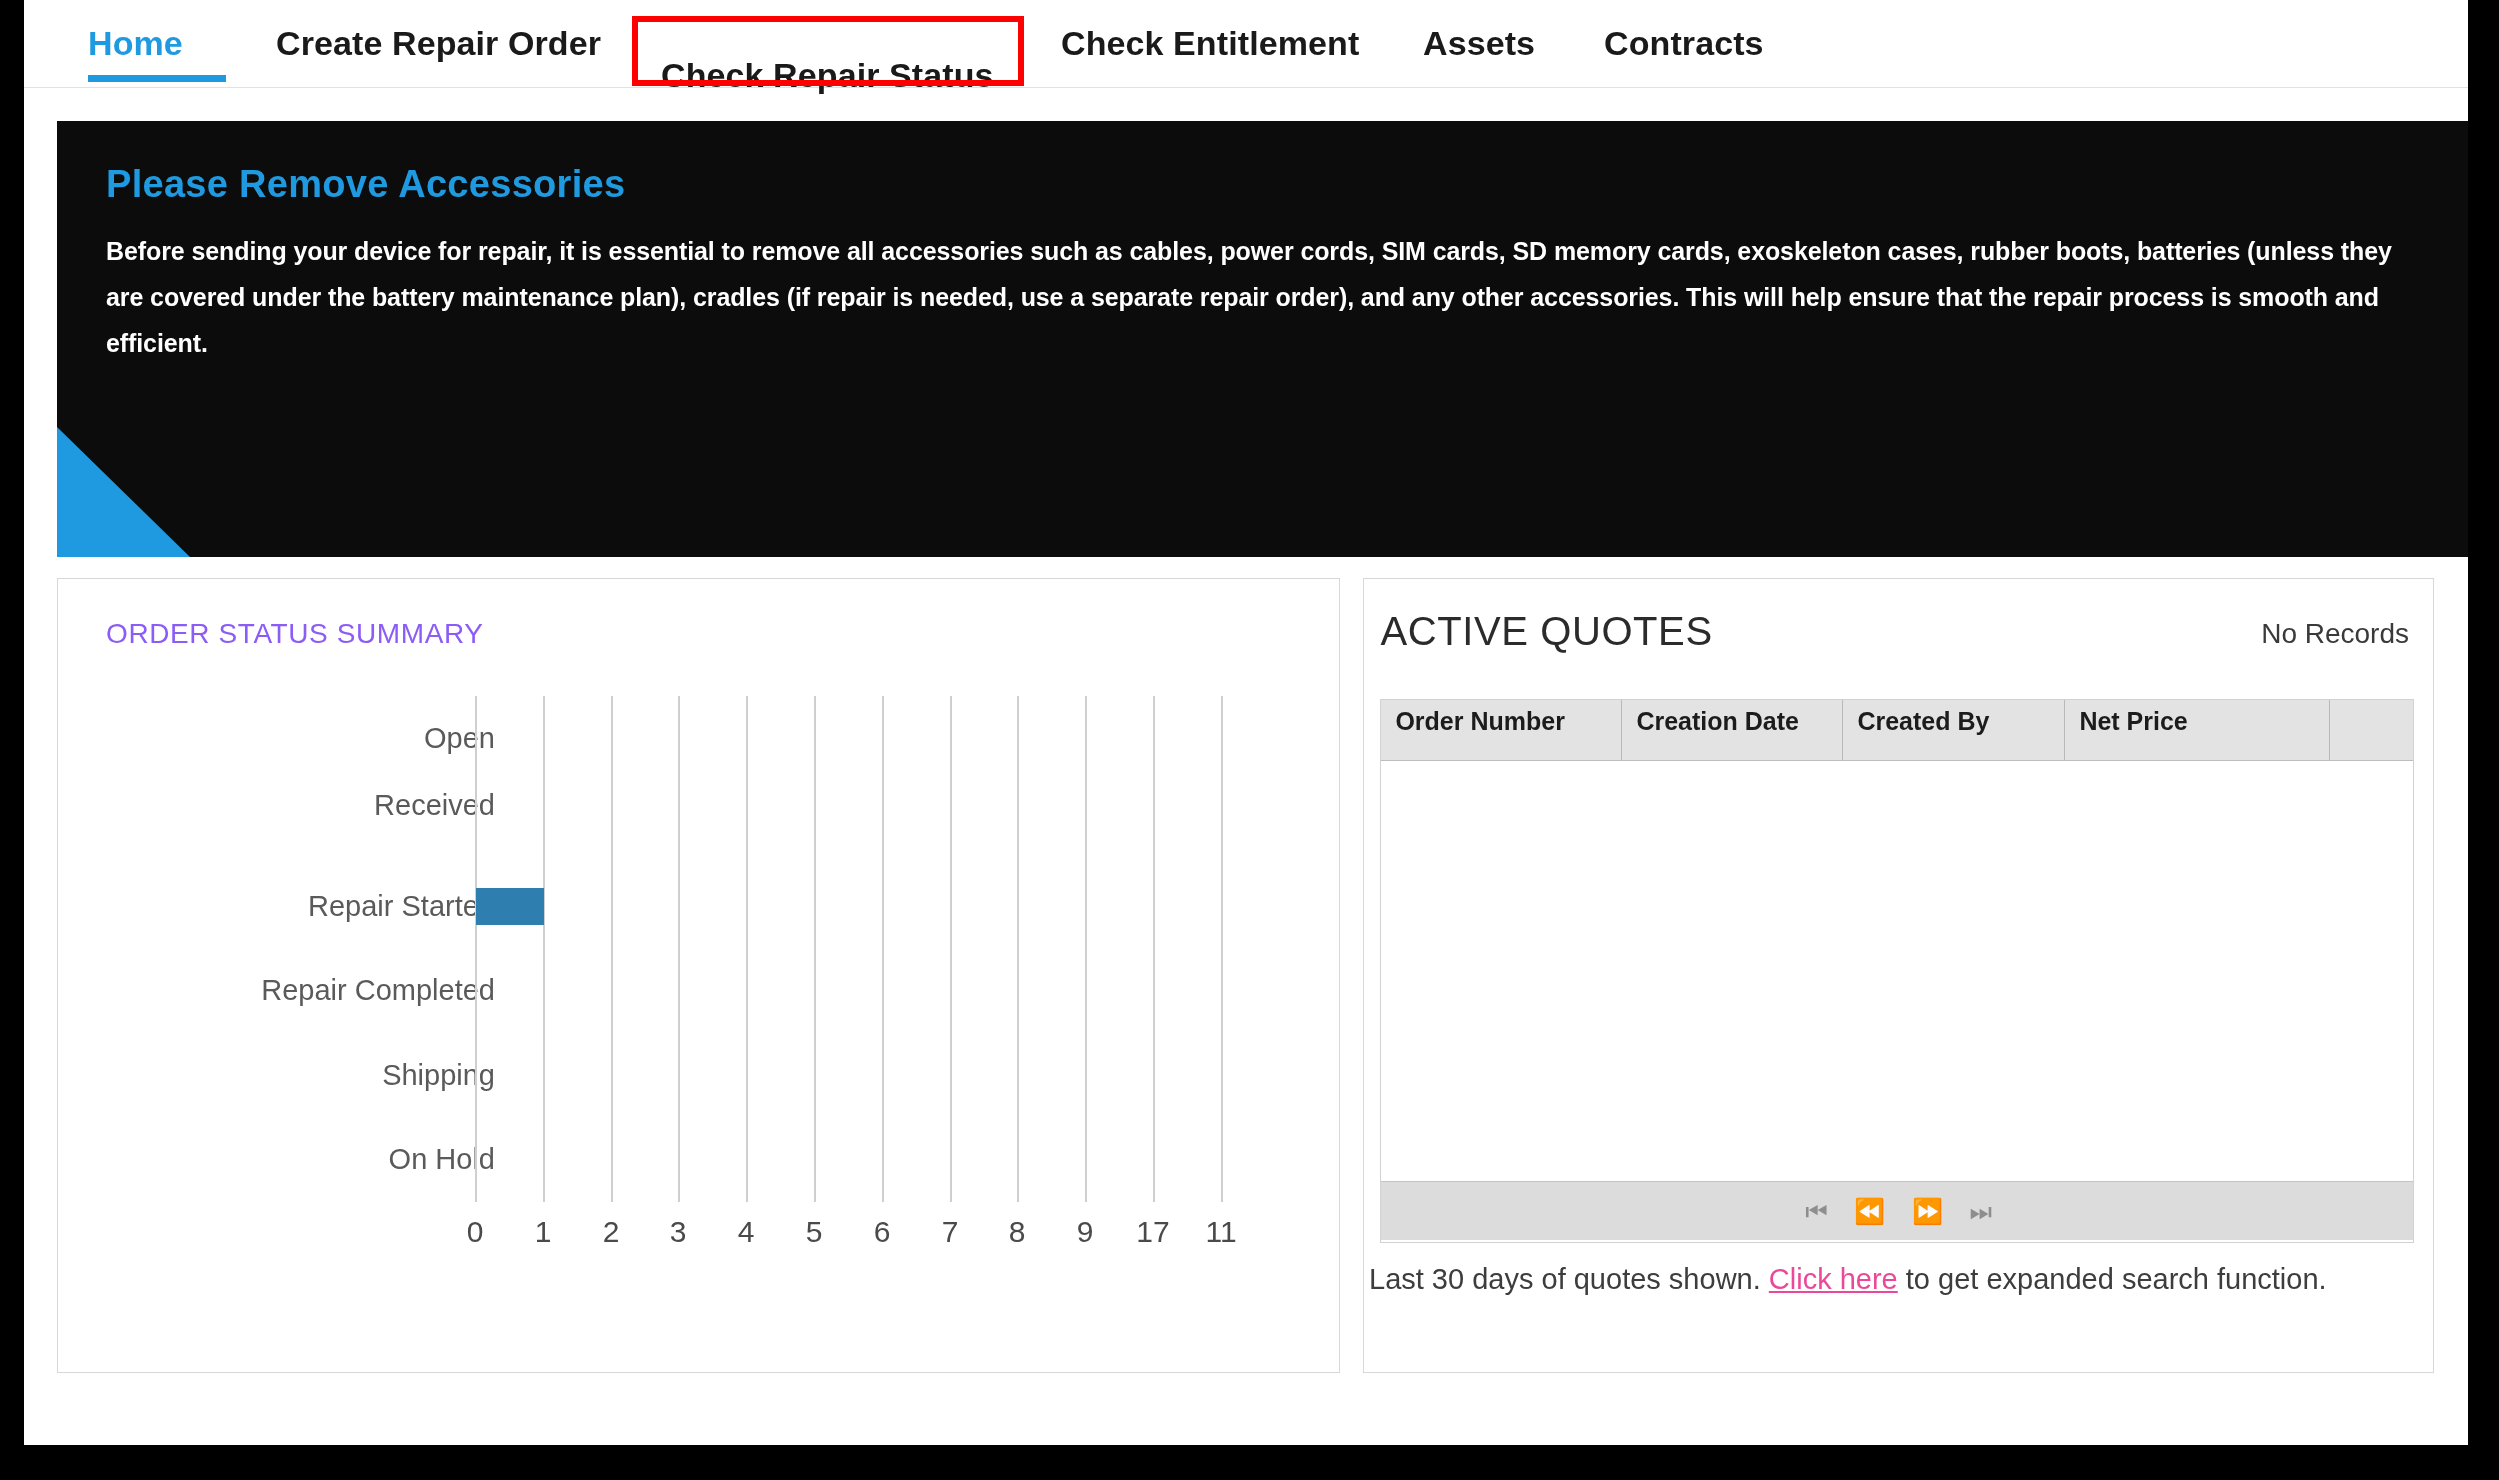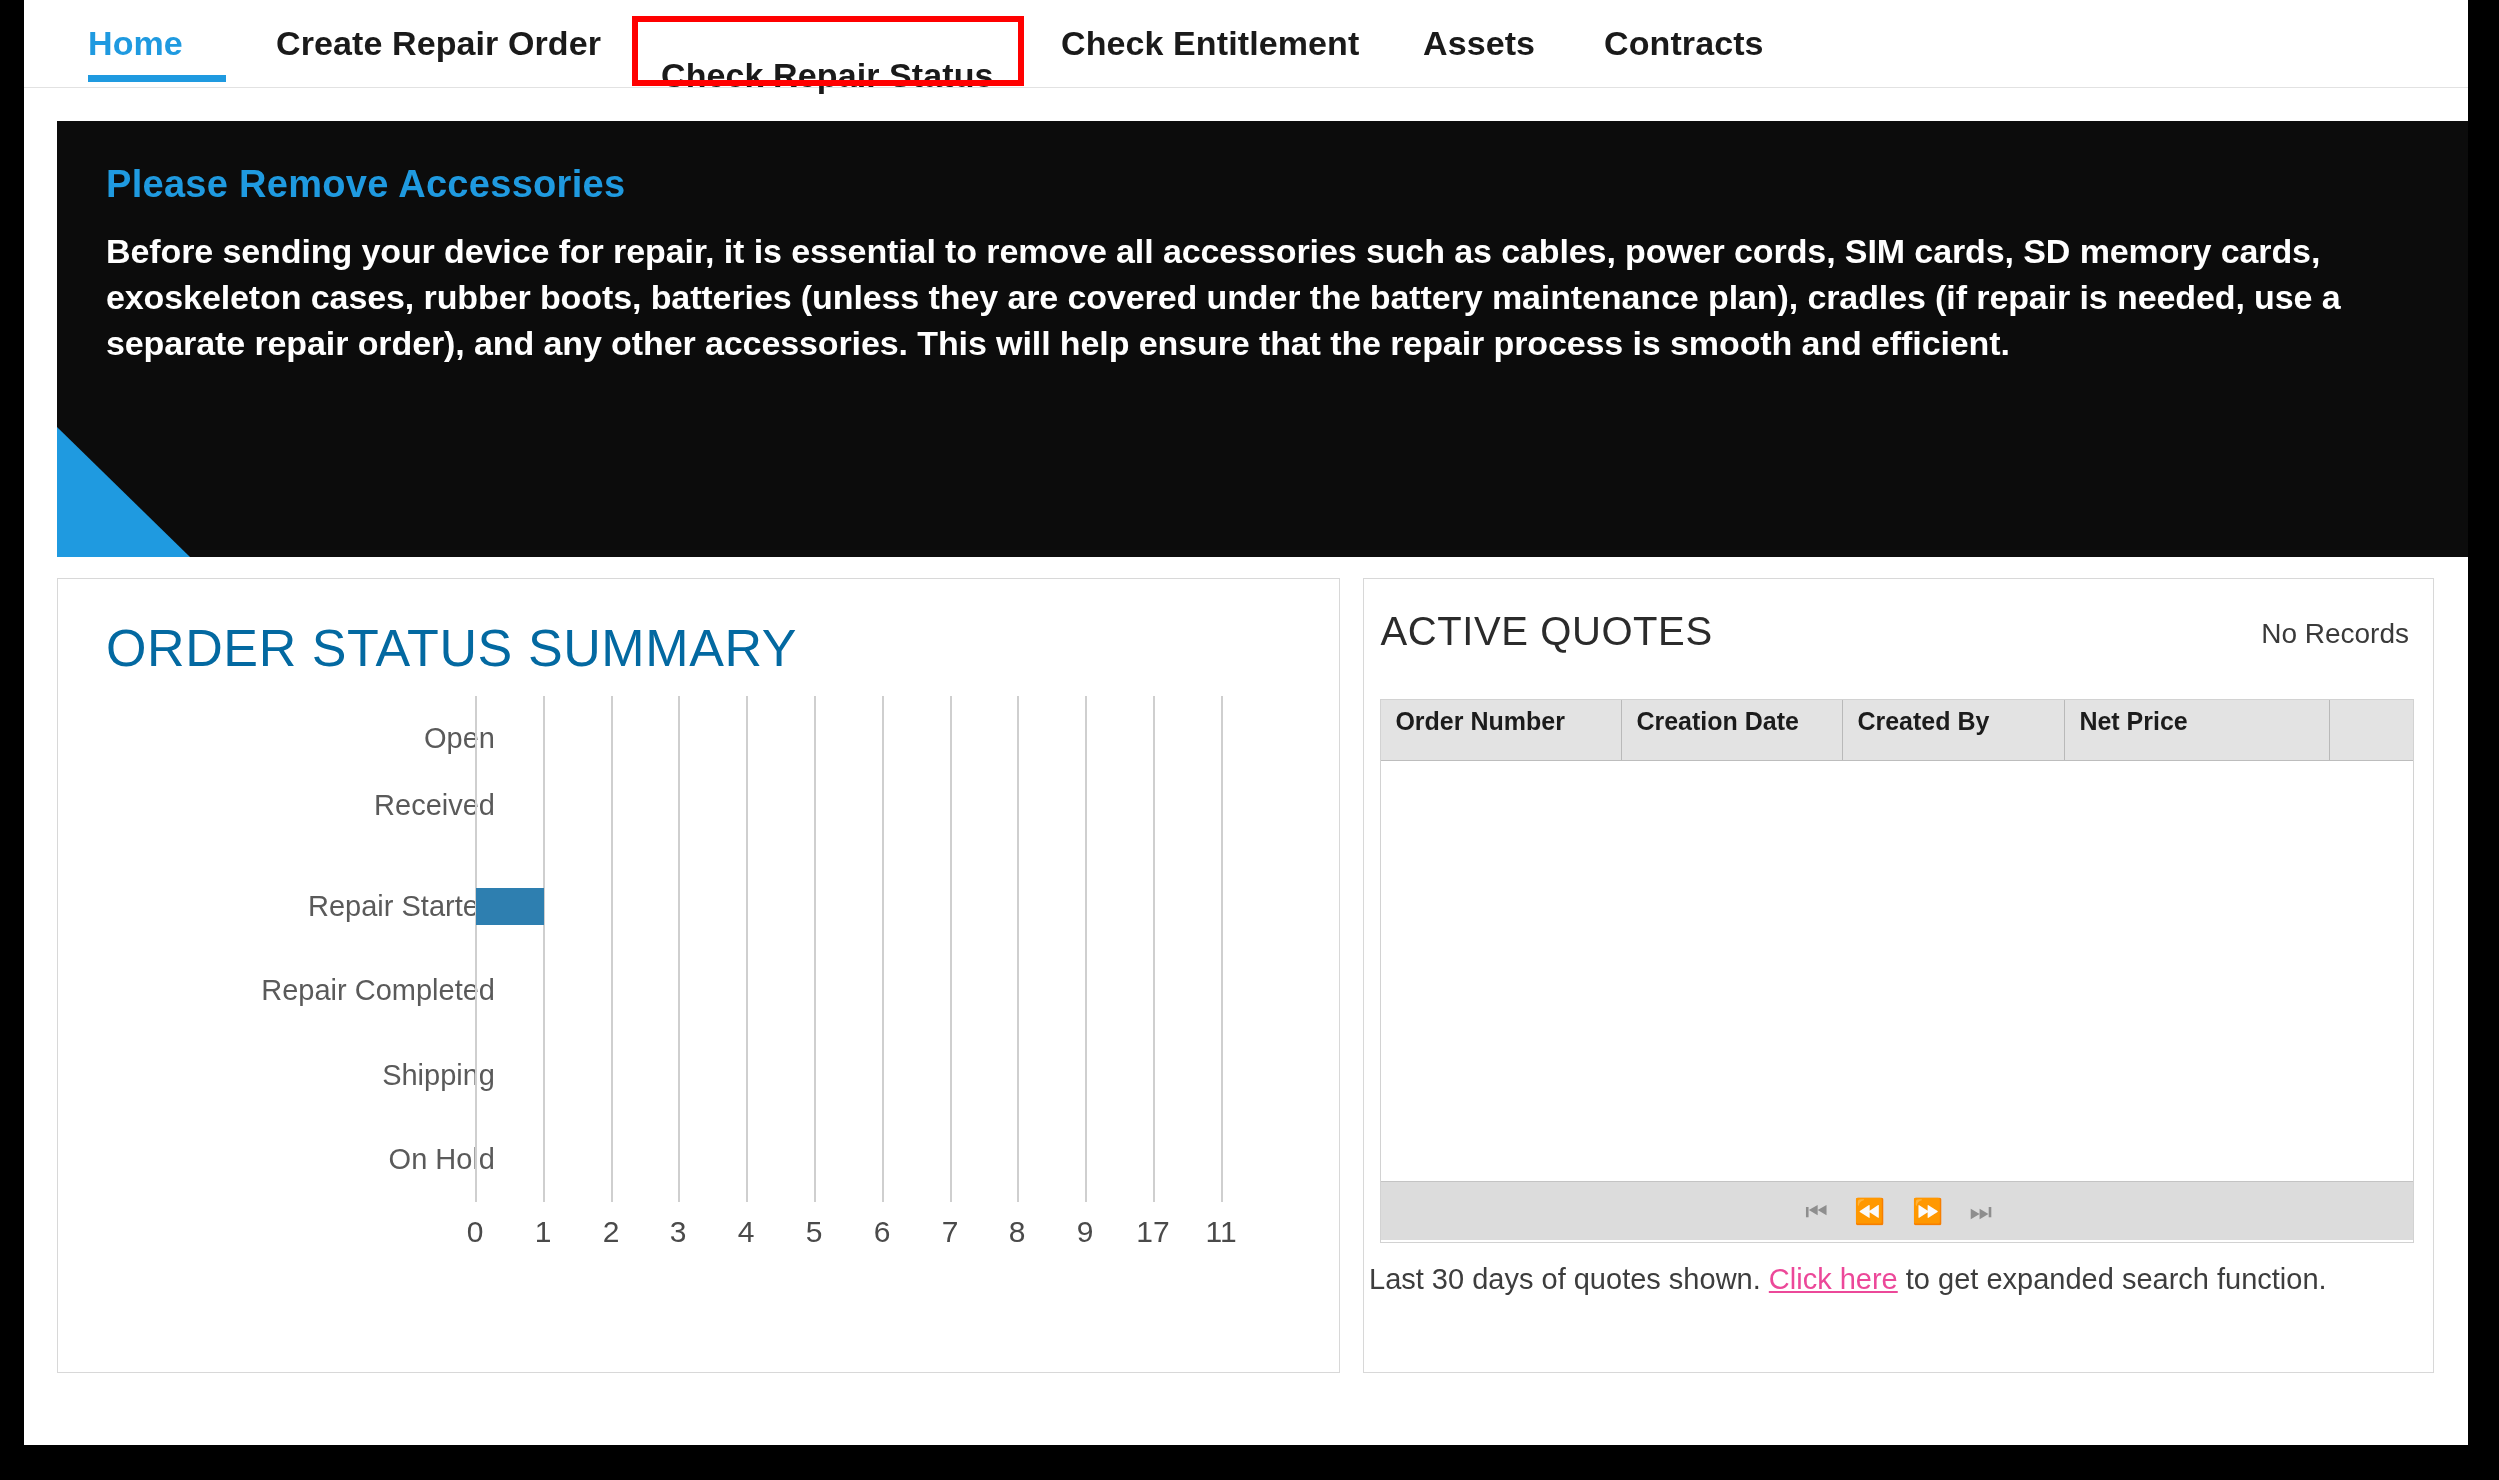--- a/index.html
+++ b/index.html
@@ -75,21 +75,21 @@
     left: 49px; top: 42px;
     font-size: 38px;
     font-weight: bold;
     color: #1f9ae0;
     letter-spacing: 0.3px;
   }
   #hero-body {
     position: absolute;
     left: 49px; top: 107px;
     width: 2301px;
-    font-size: 34px;
+    font-size: 25px;
     font-weight: bold;
     line-height: 46px;
     color: #ffffff;
     letter-spacing: -0.1px;
   }
   #hero-corner {
     position: absolute;
     left: 0; bottom: 0;
     width: 0; height: 0;
     border-left: 133px solid #1f9ae0;
@@ -109,22 +109,22 @@
     left: 1339px; top: 578px;
     width: 1071px; height: 795px;
     background: #ffffff;
     border: 1.9px solid #d8d8d8;
   }
 
   
   #oss-title {
     position: absolute;
     left: 48px; top: 39px;
-    font-size: 52px;
-    color: #0369a1;
+    font-size: 28px;
+    color: #8b5cf6;
     letter-spacing: 0.6px;
     font-weight: normal;
   }
   #chart-wrap {
     position: absolute;
     left: 0; top: 117px;
     width: 1279px; height: 632px;
   }
   .cat-label {
     position: absolute;

